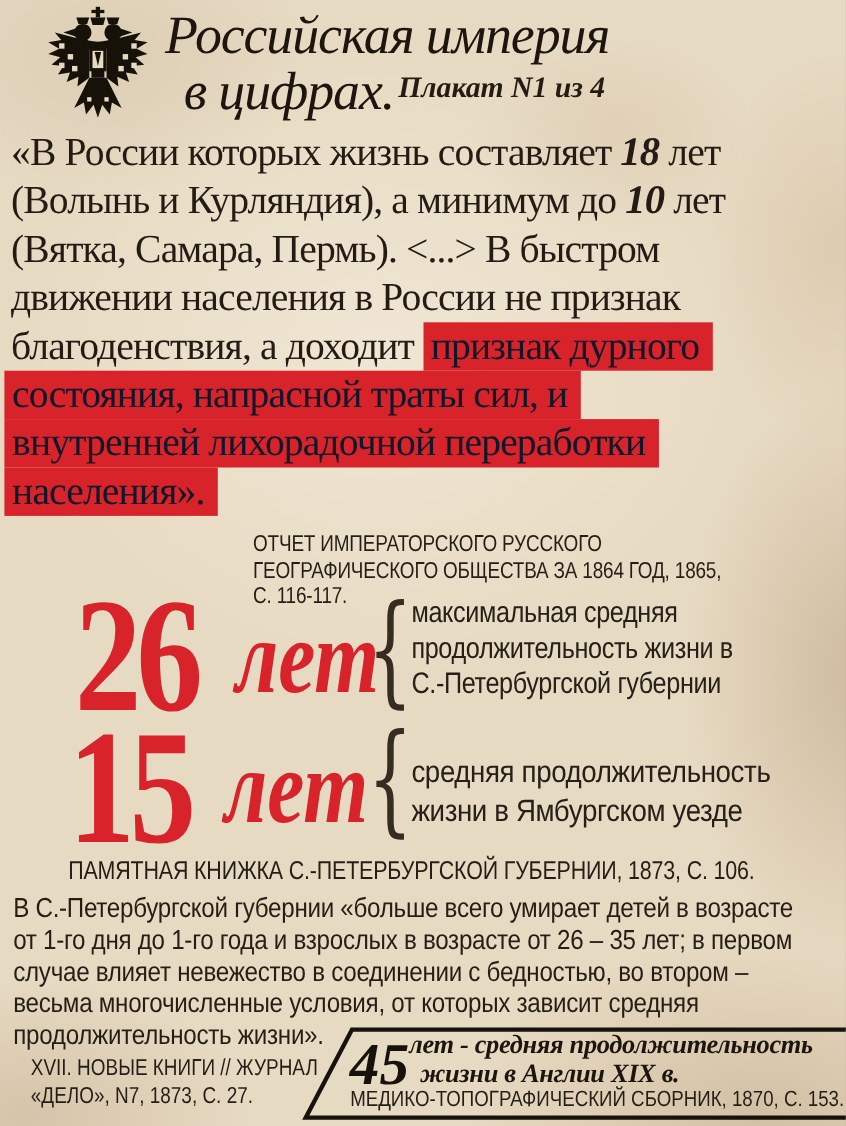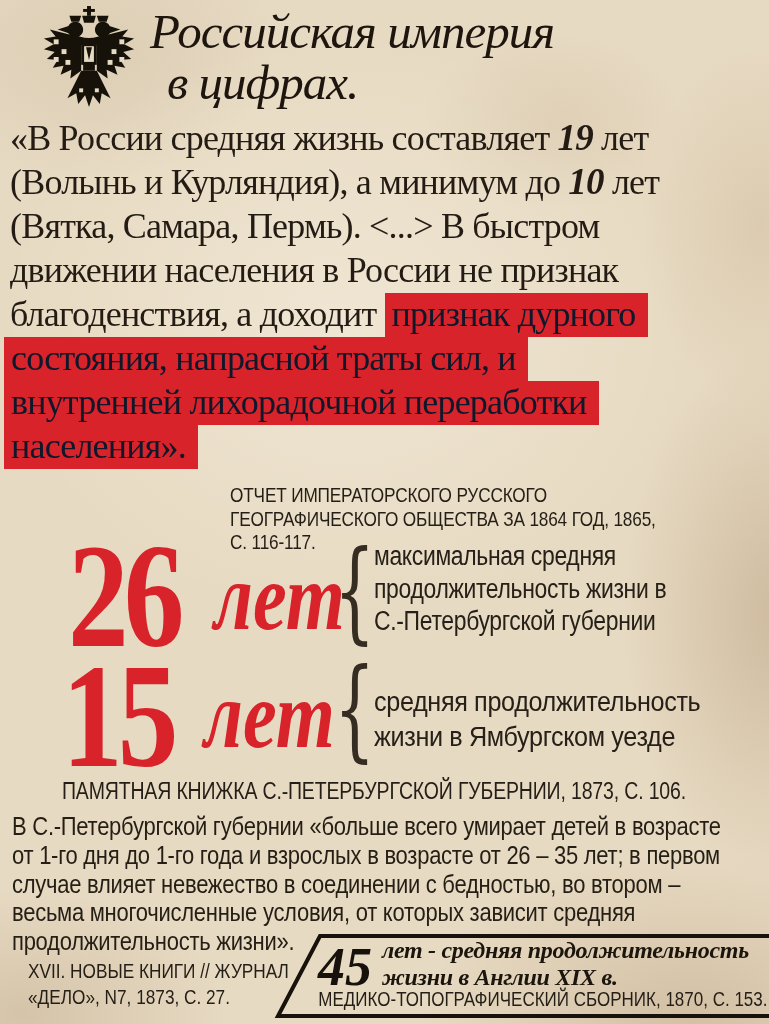--- a/index.html
+++ b/index.html
@@ -34,21 +34,21 @@
   .desc2{font-size:28px;line-height:35px;transform:scaleX(.9);letter-spacing:-0.4px;color:#262019;}
   .src2{font-size:23.5px;transform:scaleX(.83);letter-spacing:-0.2px;}
   .para-line{font-size:25px;line-height:28.8px;transform:scaleX(.88);letter-spacing:-0.3px;color:#251e15;}
   .src3{font-size:21px;line-height:26px;transform:scaleX(.82);}
   
   .bignum{font-weight:bold;font-size:148px;line-height:1;color:#d8232b;letter-spacing:-6px;transform:scaleX(.82);transform-origin:0 0;}
   .biglet{font-weight:bold;font-style:italic;font-size:95px;line-height:1;color:#d8232b;transform:scaleX(.8);transform-origin:0 0;}
   .brace{font-family:"DejaVu Serif",serif;font-size:108px;line-height:1;color:#352c22;transform:scale(.6,1.02);transform-origin:0 0;font-weight:normal;}
   
   .eng45{font-weight:bold;font-style:italic;font-size:54px;line-height:1;color:#16110b;}
-  .engtext{font-weight:bold;font-style:italic;font-size:24px;line-height:27px;color:#1c150d;letter-spacing:-0.3px;margin-left:10px;}
+  .engtext{font-weight:bold;font-style:italic;font-size:24px;line-height:27px;color:#1c150d;letter-spacing:-0.3px;}
   .engsrc{font-family:"Liberation Sans",sans-serif;font-size:20px;color:#241e16;transform:scaleX(.85);transform-origin:50% 0;text-align:center;white-space:nowrap;}
 </style>
 </head>
 <body>
 
 <div id="poster">
 
   <svg class="abs" style="left:40px;top:6px;" width="98" height="102" viewBox="0 0 100 104" aria-hidden="true">
     <g fill="#171209">
 
@@ -85,23 +85,24 @@
       <rect x="40" y="84" width="4" height="4"></rect> 
         <rect x="56" y="84" width="4" height="4"></rect>
     </g>
     <g fill="#171209">
       <path d="M47 42 L53 42 L50 55 Z"></path>
     </g>
   </svg>
 
   <div class="abs title-line nw" style="left:150px;top:6px;">Российская империя</div>
   <div class="abs title-line nw" style="left:167px;top:57px;">в цифрах.</div>
+  <div class="abs edition nw" style="left:362px;top:64px;">Плакат N1 из 4</div>
 
   <div class="abs" style="left:10px;top:116px;">
-    <div class="quote-line"><span>«В России средняя жизнь составляет </span><span class="qnum">19</span><span> лет</span></div>
+    <div class="quote-line"><span>«В России которых жизнь составляет </span><span class="qnum">18</span><span> лет</span></div>
     <div class="quote-line"><span>(Волынь и Курляндия), а минимум до </span><span class="qnum">10</span><span> лет</span></div>
     <div class="quote-line"><span>(Вятка, Самара, Пермь). &lt;...&gt; В быстром</span></div>
     <div class="quote-line"><span>движении населения в России не признак</span></div>
     <div class="quote-line"><span>благоденствия, а доходит </span><span class="hl">признак дурного</span></div>
     <div class="quote-line"><span class="hl hl-full">состояния, напрасной траты сил, и</span></div>
     <div class="quote-line"><span class="hl hl-full">внутренней лихорадочной переработки</span></div>
     <div class="quote-line"><span class="hl hl-full">населения».</span></div>
   </div>
 
   <div class="abs" style="left:230px;top:483px;">

